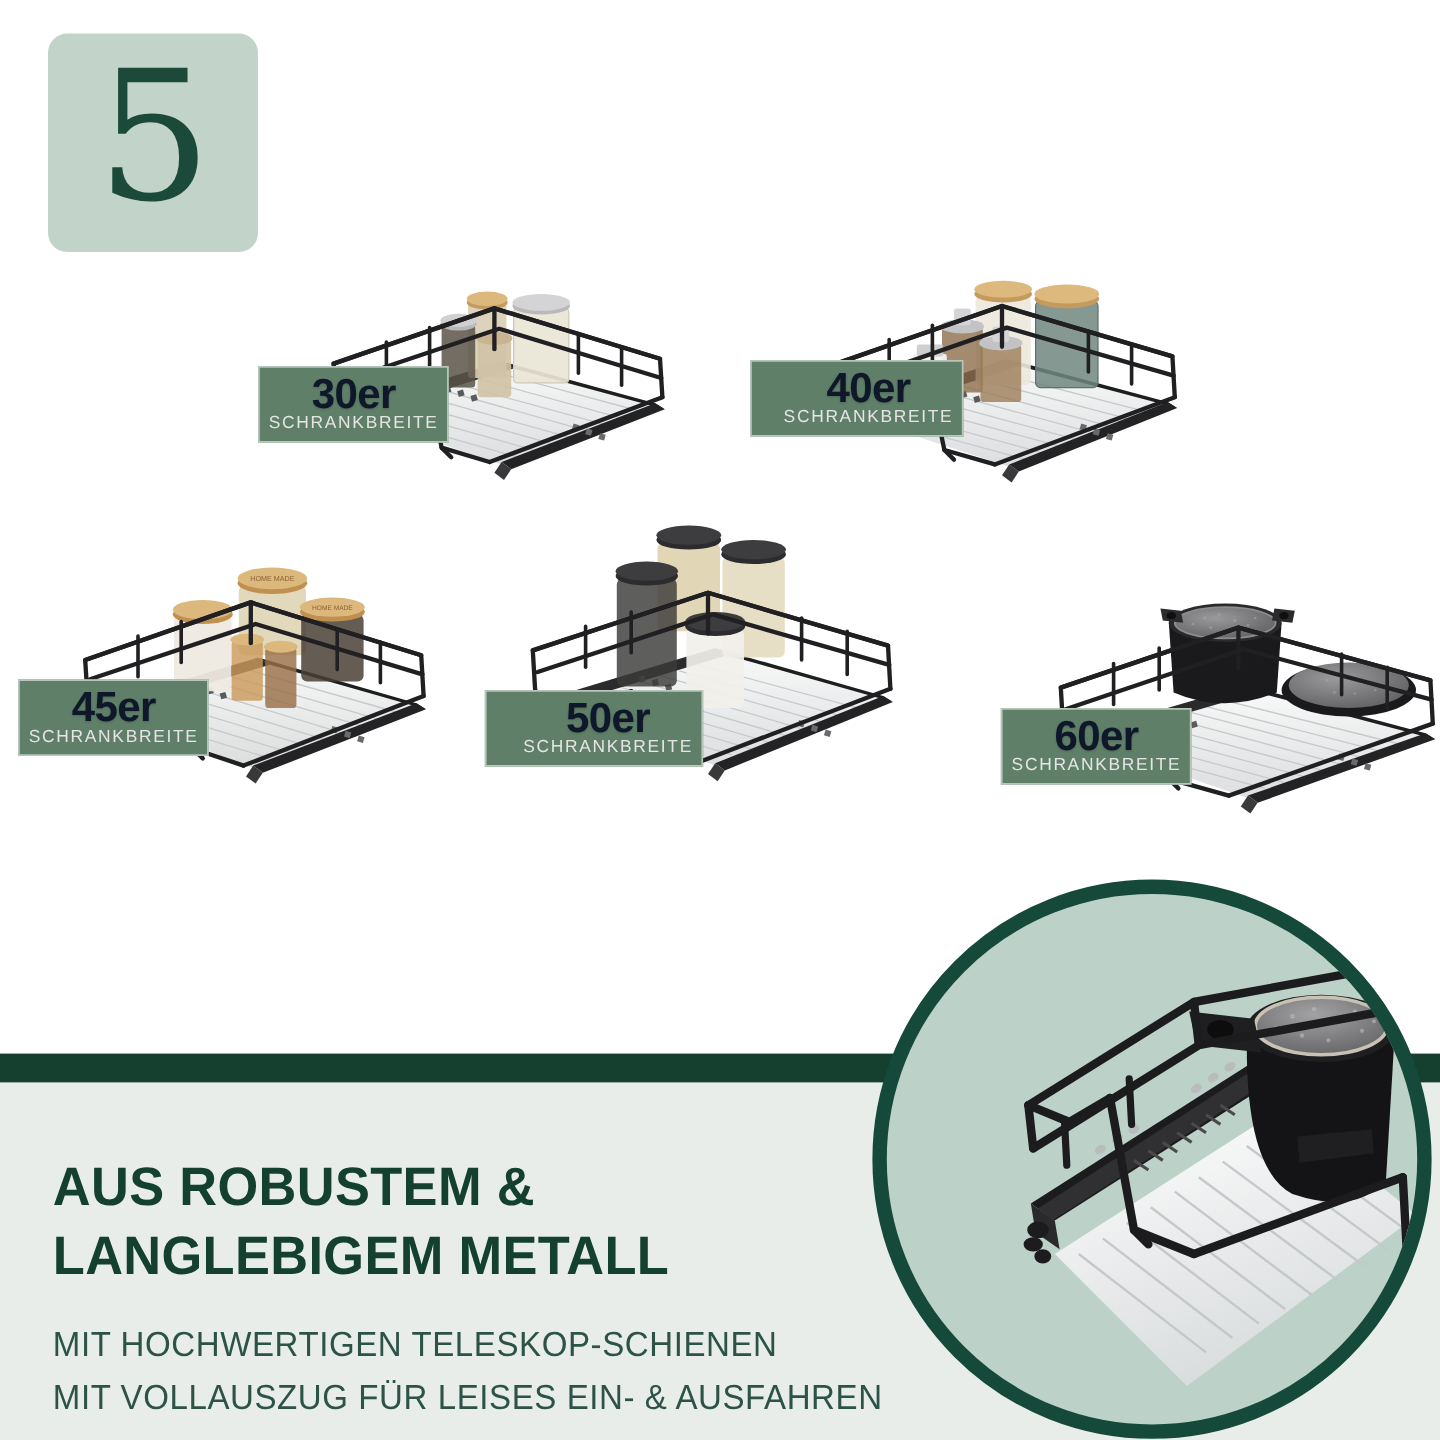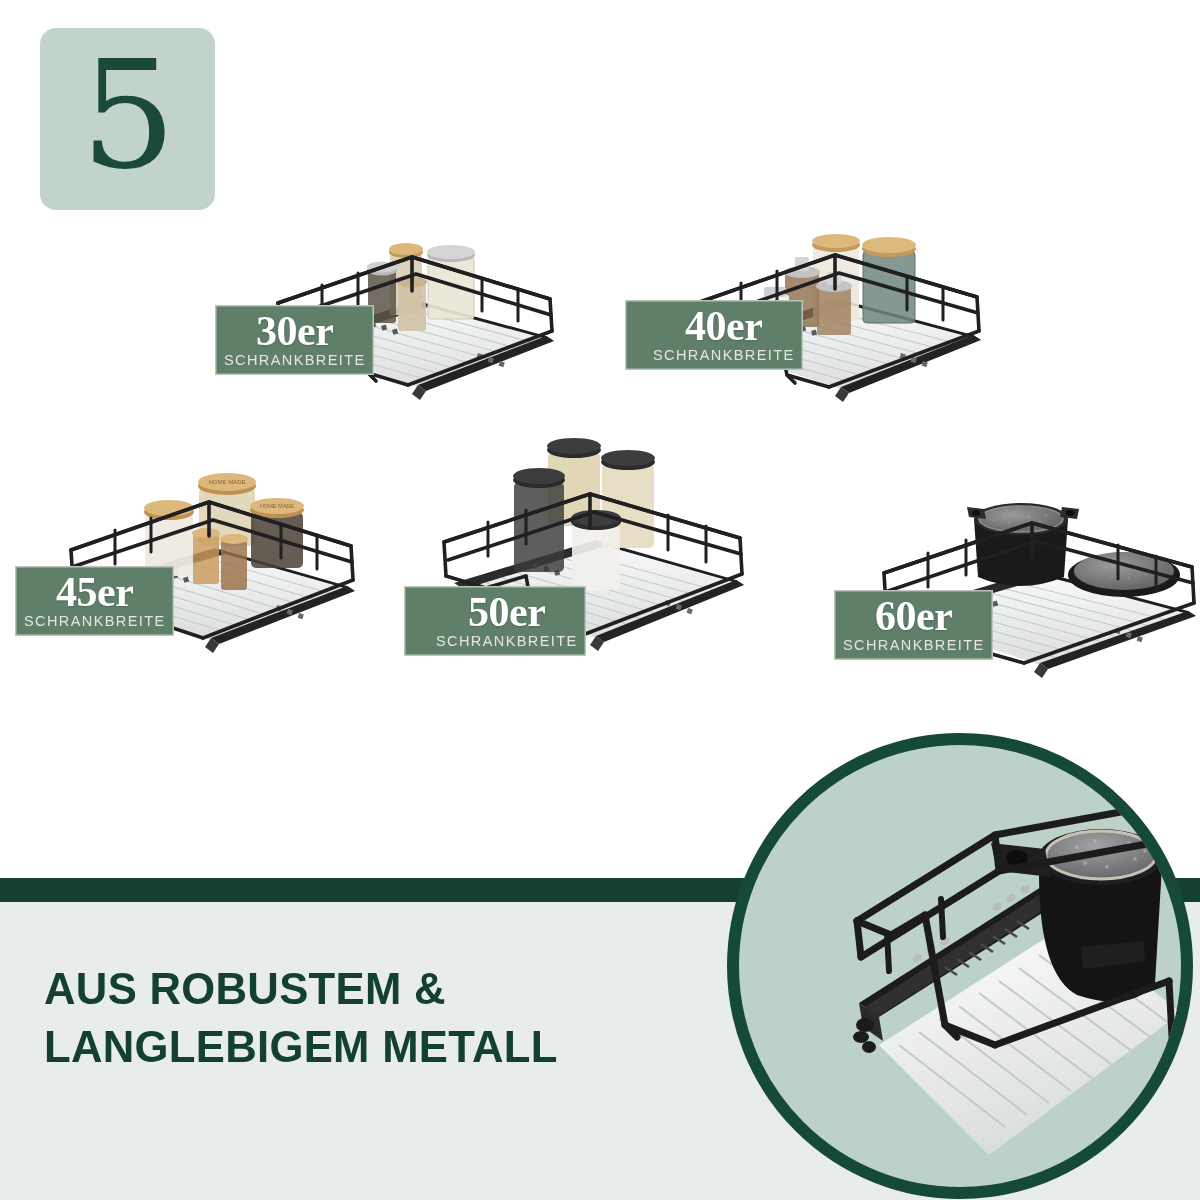--- a/index.html
+++ b/index.html
@@ -66,22 +66,22 @@
 
   .badge {
     position: absolute;
     background: #5f7f68;
     padding: 7px 9px 8px 9px;
     text-align: center;
     box-shadow: inset 0 0 0 1.5px rgba(255,255,255,.55);
     z-index: 6;
   }
   .badge-size {
-    font-family: Liberation Serif, serif;
-    font-size: 42px; font-weight: bold; color: #ffffff;
+    font-family: Liberation Sans, sans-serif;
+    font-size: 35px; font-weight: bold; color: #0f172a;
     line-height: .95; letter-spacing: -.5px;
     text-shadow: 0 1px 2px rgba(0,0,0,.18);
   }
   .badge-sub {
     font-family: "Liberation Sans Narrow","Liberation Sans", sans-serif;
     font-size: 14.5px; color: #e5e5e5;
     letter-spacing: 1.4px; margin-top: 1px; line-height: 1;
   }
 
   
@@ -443,21 +443,21 @@
         <polyline points="160,206 322,144"></polyline>
         <polyline points="114,190 122,198"></polyline>
       </g>
       <g stroke="#201f21" stroke-width="3" fill="none" stroke-linecap="round">
         <line x1="248" y1="85" x2="248" y2="120"></line>
         <line x1="286" y1="96" x2="286" y2="132"></line>
         <line x1="68" y1="92" x2="68" y2="126"></line>
         <line x1="106" y1="80" x2="106" y2="114"></line>
       </g>
     </svg>
-    <div class="badge" style="left:-16px;top:156px;padding-left:32px;">
+    <div class="badge" style="left:-16px;top:145px;padding-left:32px;">
       <div class="badge-size">50er</div>
       <div class="badge-sub">SCHRANKBREITE</div>
     </div>
   </div>
 
   <div class="product" style="left:854px;top:465px;width:370px;height:215px;">
     <svg class="prod-img" viewBox="0 0 370 215">
       <defs>
         <linearGradient id="tray60" x1="0" y1="0" x2="0" y2="1">
           <stop offset="0" stop-color="#f8f9f9"></stop>
@@ -551,20 +551,24 @@
   </div>
 
 </div>
 
 <div class="divider-bar"></div>
 <div class="bottom-section"></div>
 
 <div class="bottom-text">
   <div class="b-head">AUS ROBUSTEM &amp;</div>
   <div class="b-head">LANGLEBIGEM METALL</div>
+  <div class="b-sub-wrap">
+    <div class="b-sub">MIT HOCHWERTIGEN TELESKOP-SCHIENEN</div>
+    <div class="b-sub">MIT VOLLAUSZUG FÜR LEISES EIN- &amp; AUSFAHREN</div>
+  </div>
 </div>
 
 <div class="circle-wrap">
   <div class="circle-ring">
     <svg viewBox="0 0 442 442" width="442" height="442">
       <defs>
         <linearGradient id="dtray" x1="0" y1="0" x2="0.4" y2="1">
           <stop offset="0" stop-color="#ffffff"></stop>
             <stop offset="1" stop-color="#d9dcdd"></stop>
         </linearGradient>

